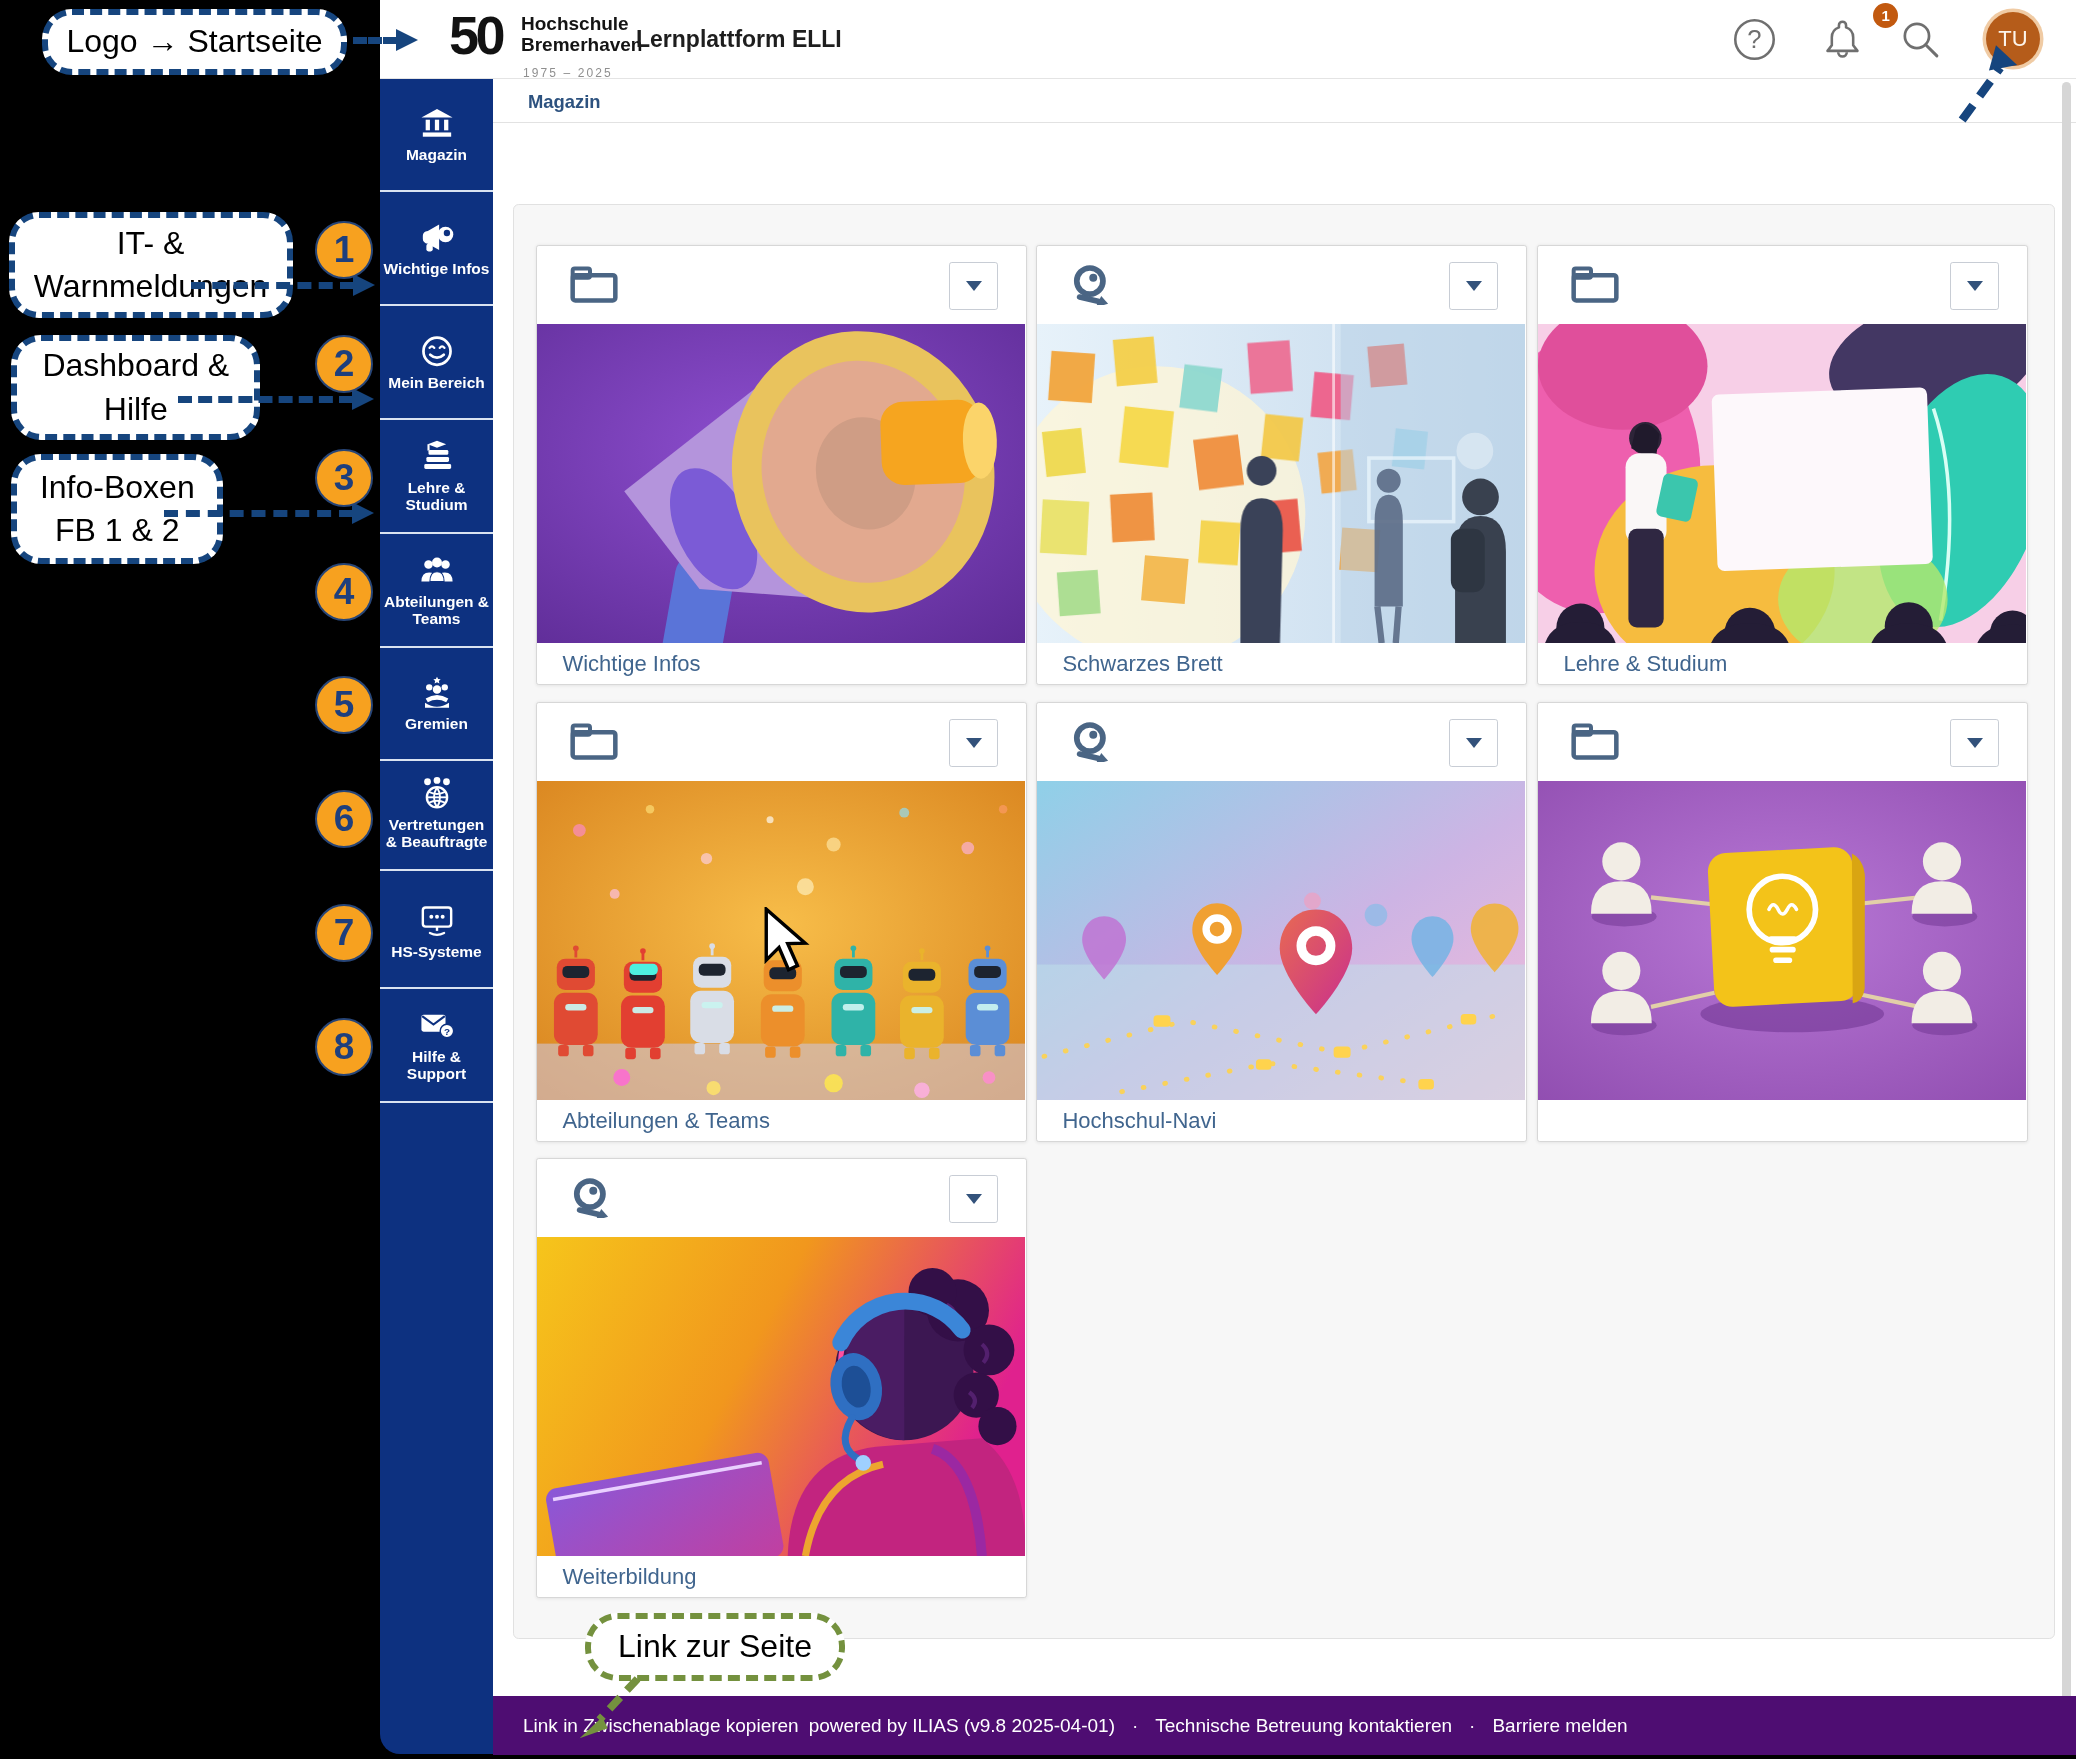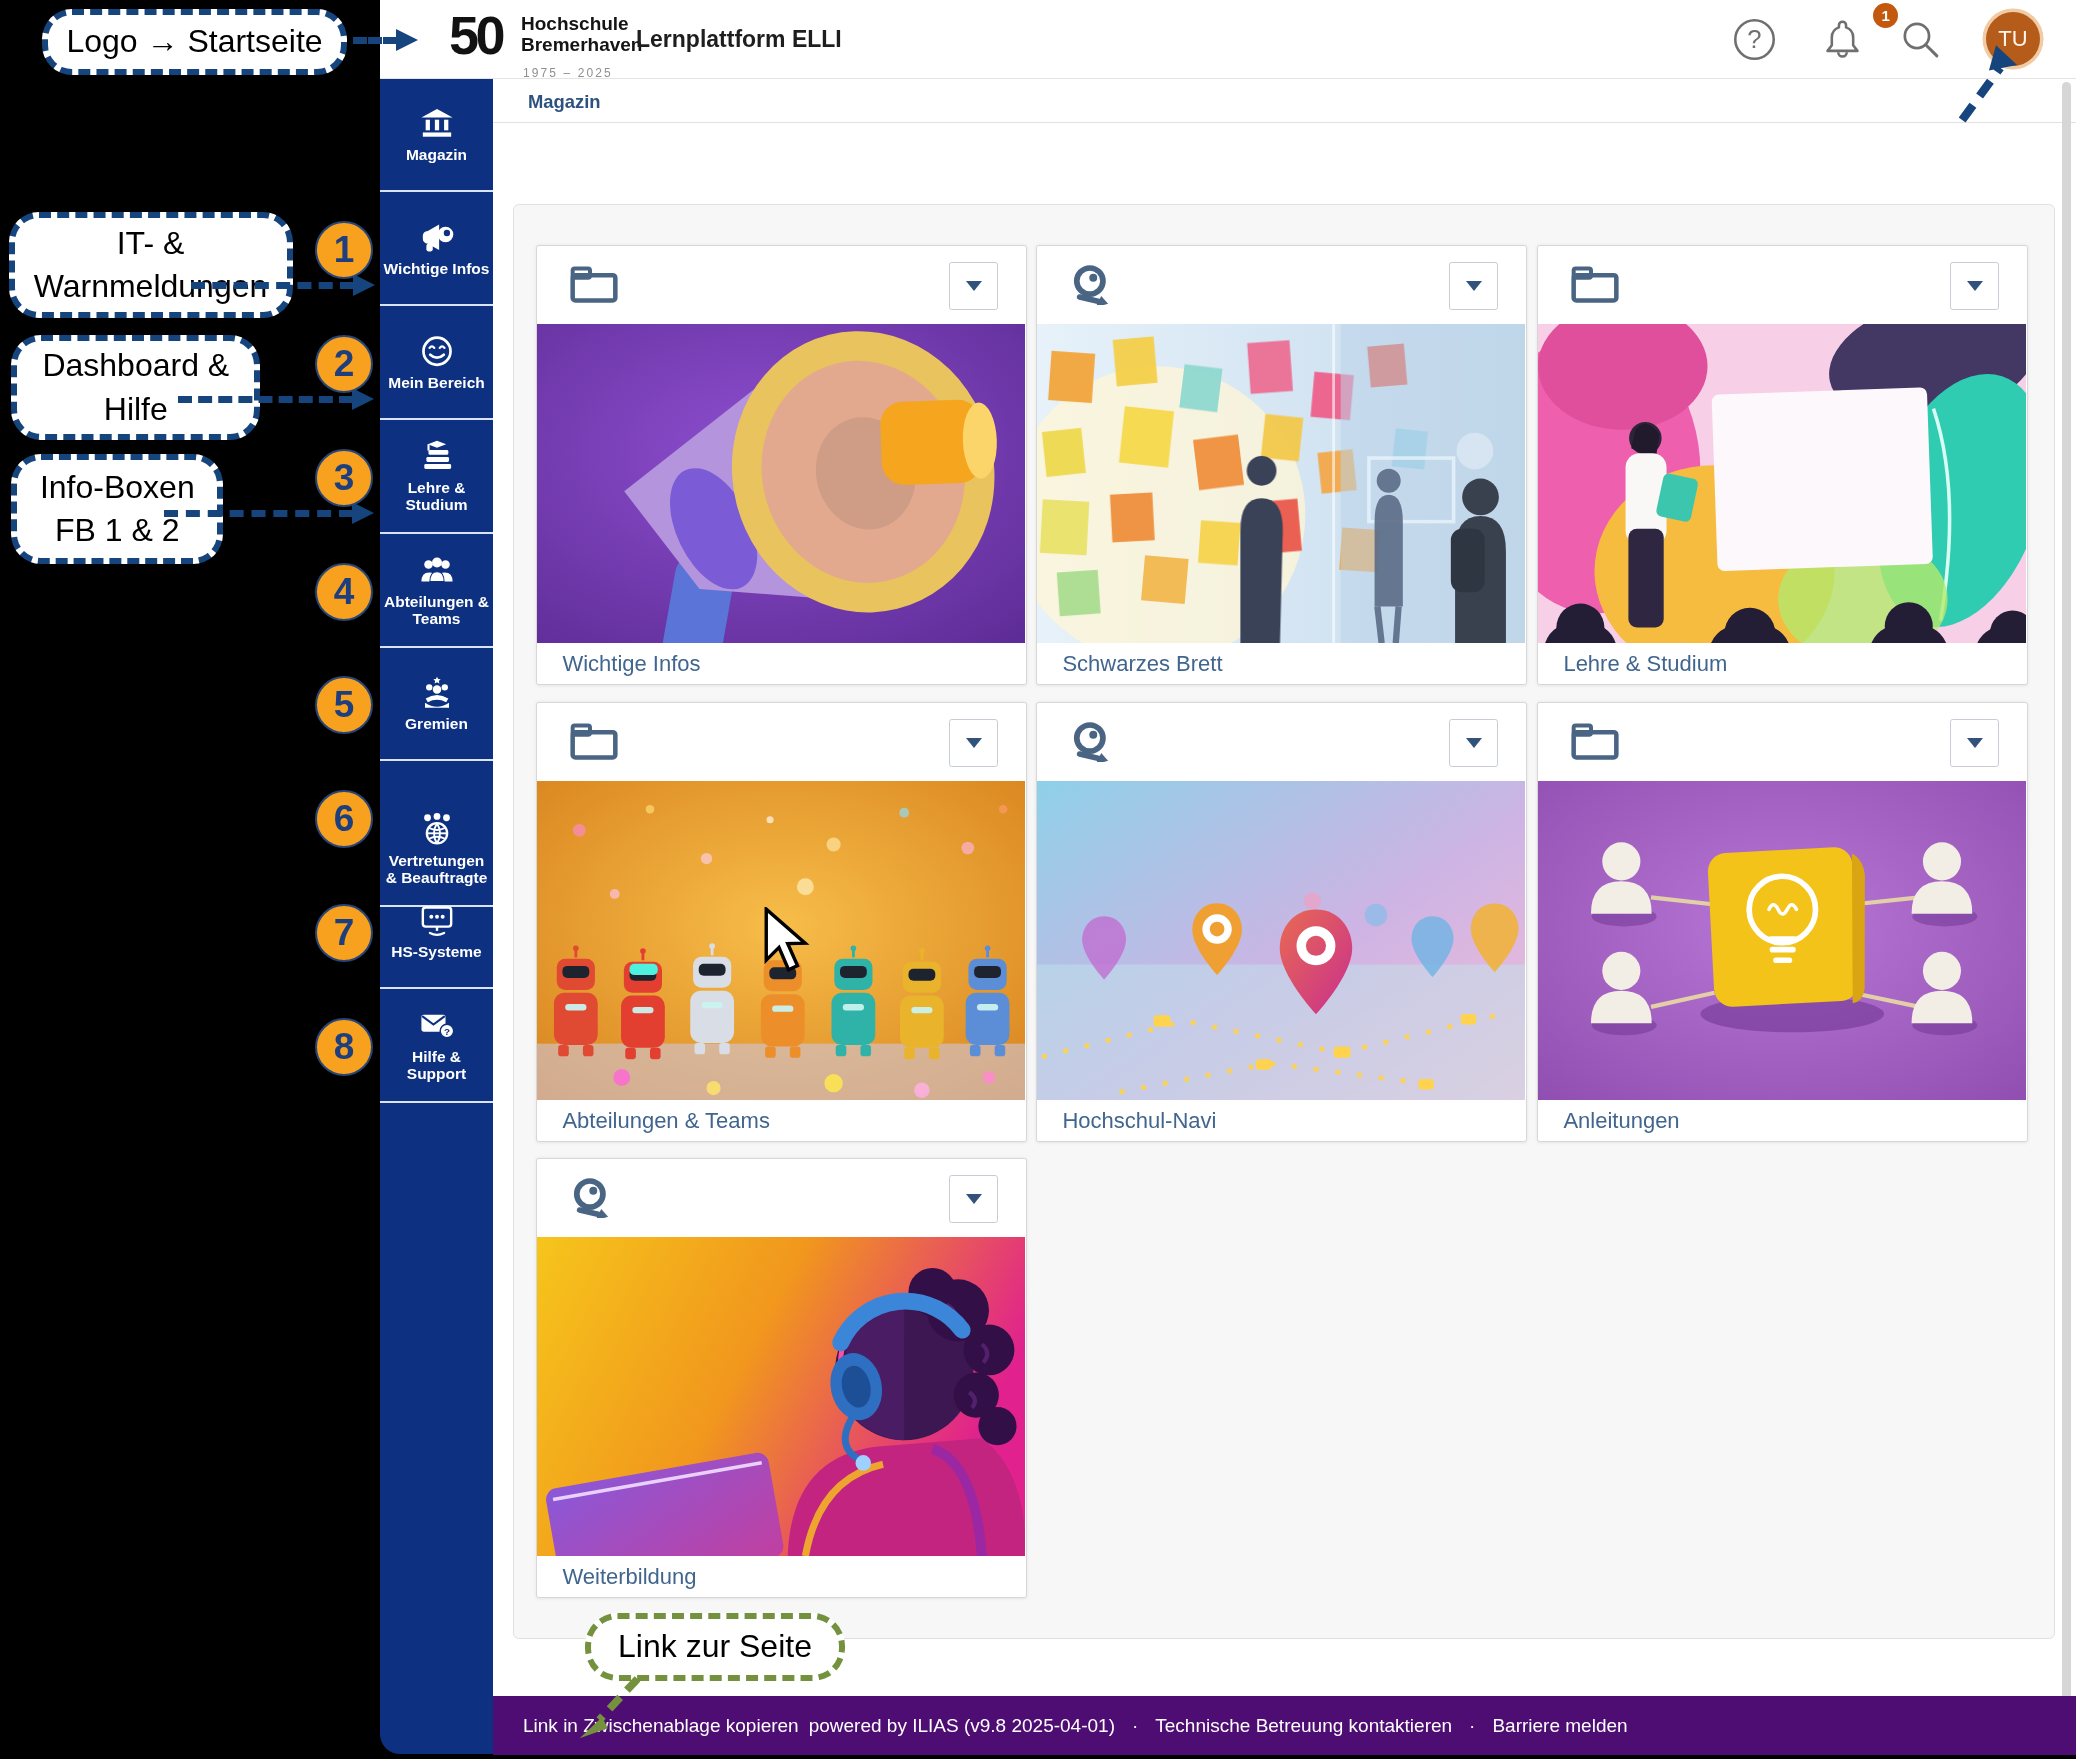--- a/index.html
+++ b/index.html
@@ -140,21 +140,21 @@
       <svg class="sbicon" viewBox="0 0 48 46">
           <path d="M24 1 l1.6 3.3 3.6 .4 -2.6 2.4 .8 3.5 -3.4-1.8 -3.4 1.8 .8-3.5 -2.6-2.4 3.6-.4z" fill="#fff"></path>
           <circle cx="13" cy="16" r="4.5" fill="#fff"></circle>
           <circle cx="35" cy="16" r="4.5" fill="#fff"></circle>
           <circle cx="24" cy="19" r="6" fill="#fff"></circle>
           <path d="M8 32 q16-10 32 0 l-3 5 q-13-7-26 0z" fill="#fff"></path>
           <path d="M7 38 q17 11 34 0 l0 7 h-34z" fill="#fff"></path>
         </svg>
       <span class="sblabel">Gremien</span>
     </div>
-    <div class="sbitem" style="top:716px">
+    <div class="sbitem" style="top:680px">
       <svg class="sbicon" viewBox="0 0 48 48">
           <circle cx="10" cy="7" r="5" fill="#fff"></circle>
           <circle cx="24" cy="5" r="5" fill="#fff"></circle>
           <circle cx="38" cy="7" r="5" fill="#fff"></circle>
           <circle cx="24" cy="30" r="15" fill="none" stroke="#fff" stroke-width="3.4"></circle>
           <line x1="9" y1="30" x2="39" y2="30" stroke="#fff" stroke-width="2.8"></line>
           <path d="M24 15 q-9 15 0 30 M24 15 q9 15 0 30" stroke="#fff" stroke-width="2.8" fill="none"></path>
           <path d="M12 22 q12 6 24 0 M12 38 q12-6 24 0" stroke="#fff" stroke-width="2.8" fill="none"></path>
         </svg>
       <span class="sblabel">Vertretungen &amp; Beauftragte</span>
@@ -488,21 +488,20 @@
         <g>
             <ellipse cx="576" cy="192" rx="46" ry="14" fill="#6e3390" opacity=".5"></ellipse>
             <use href="#ptk" x="572" y="150"></use>
           </g>
         <g>
             <ellipse cx="576" cy="346" rx="46" ry="14" fill="#6e3390" opacity=".5"></ellipse>
             <use href="#ptk" x="572" y="305"></use>
           </g>
       </svg>
     </div>
-    <div class="ctitle">Anleitungen</div>
   </div>
 
   <div class="card" style="left:536px;top:1158px">
     <svg class="cicon" style="width:42px" viewBox="0 0 36 36">
         <circle cx="17" cy="15" r="11.5" fill="none" stroke="#4a6584" stroke-width="5"></circle>
         <circle cx="20" cy="12" r="3.5" fill="#4a6584"></circle>
         <path d="M8 29 l17 4" stroke="#4a6584" stroke-width="5" stroke-linecap="round"></path>
         <polygon points="33,35 22,38 27,28" fill="#4a6584"></polygon>
       </svg>
     <div class="cdrop">

